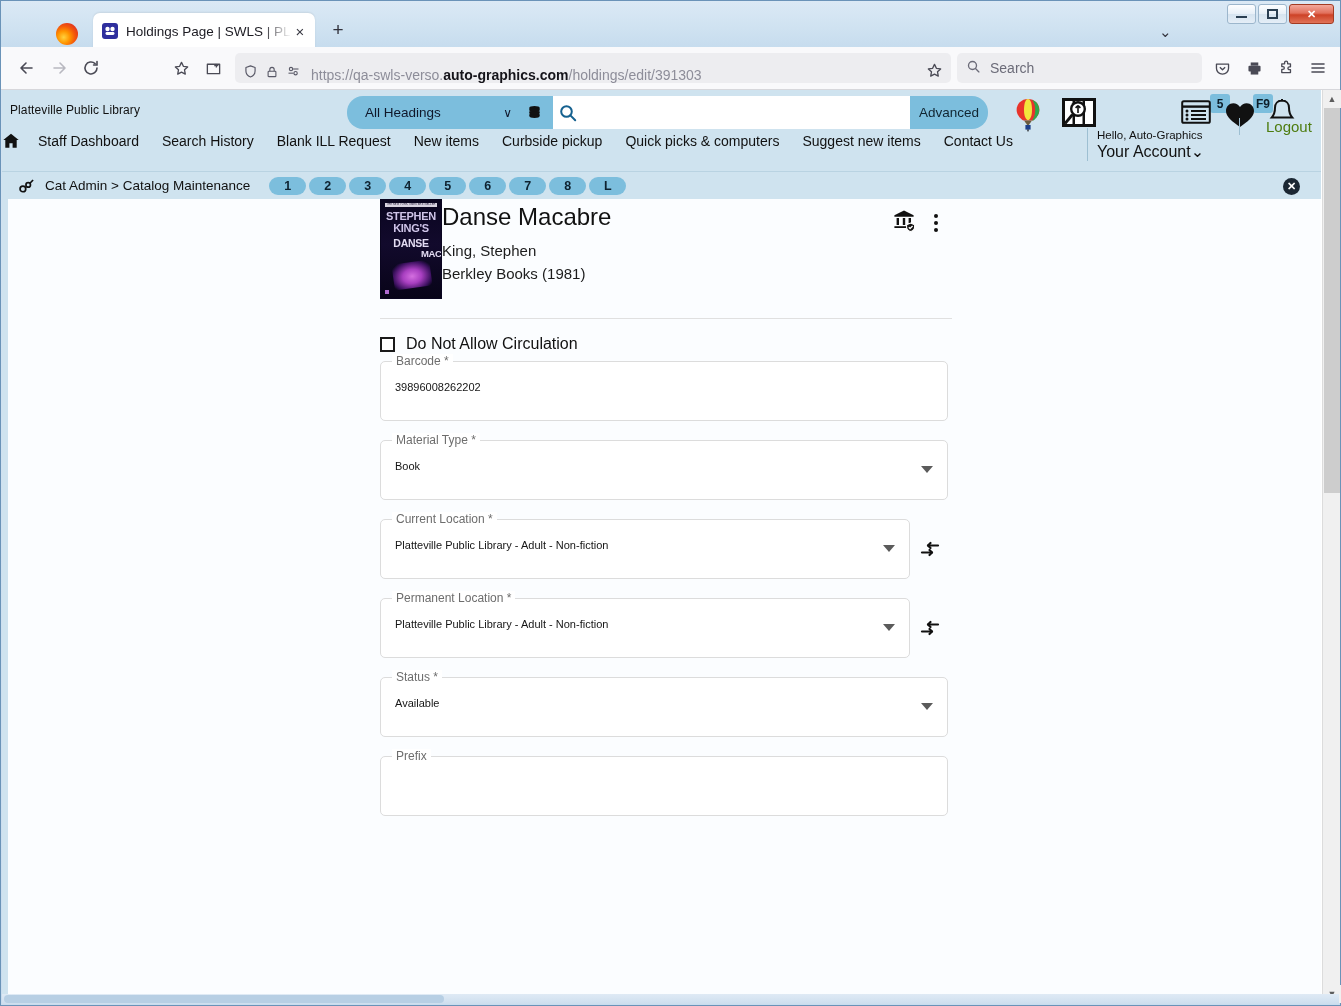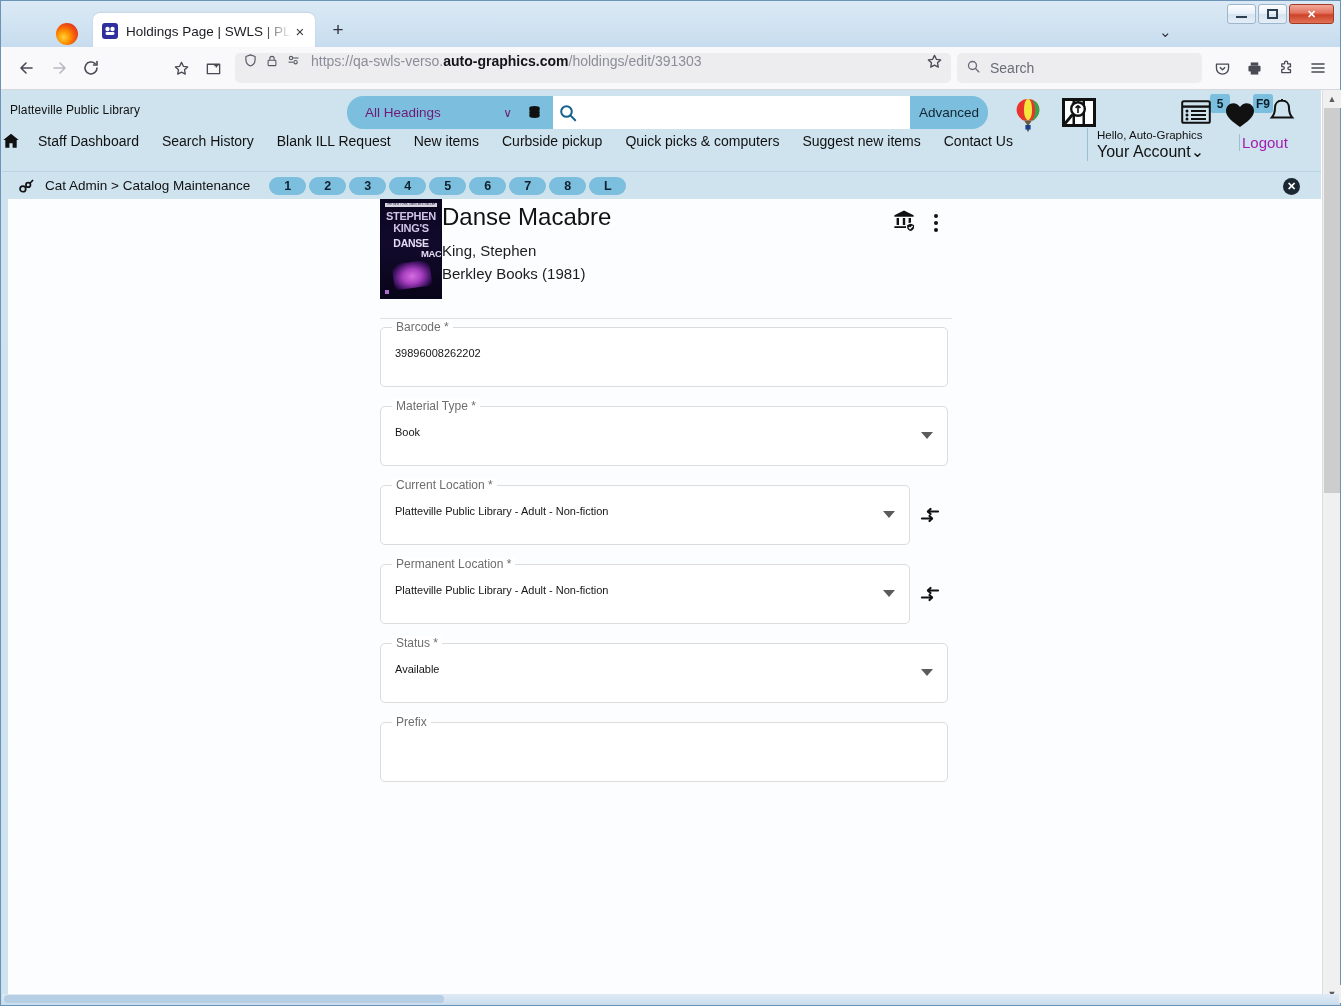--- a/index.html
+++ b/index.html
@@ -92,21 +92,21 @@
   .navicon {
     width: 32px; height: 30px; flex: 0 0 32px;
     display: flex; align-items: center; justify-content: center;
     color: #4a4a55; cursor: pointer;
   }
   .navicon svg { display:block; }
   .navicon.dim { color: #b8b8c0; }
   #urlbar {
     flex: 1 1 auto; height: 30px; margin: 0 6px;
     background: #ededf0; border-radius: 5px;
-    display: flex; align-items: flex-start; padding: 0 8px;
+    display: flex; align-items: flex-end; padding: 0 8px;
   }
   #url-perm { flex: 0 0 auto; display:flex; align-items:center; gap:7px; color:#585866; }
   #url-text {
     flex: 1 1 auto; margin-left: 10px;
     font-size: 14px; color: #8d8d99; white-space: nowrap;
   }
   #url-text b { color: #15141a; font-weight: 600; }
   #url-star { flex: 0 0 auto; color: #4a4a55; cursor:pointer; }
   #searchbar {
     flex: 0 0 245px; height: 30px; margin-right: 4px;
@@ -133,21 +133,21 @@
     font-size: 12px; color: #111; letter-spacing: .1px;
   }
   #searchgroup {
     position: absolute; left: 345px; top: 6px;
     display: flex; align-items: stretch; height: 33px;
   }
   #headings-pill {
     width: 206px; background: #7cbedd;
     border-radius: 16px 0 0 16px;
     display: flex; align-items: center; padding: 0 10px 0 18px;
-    font-size: 13.5px; color: #701a75;
+    font-size: 13.5px; color: #0f172a;
   }
   #headings-pill .lbl { flex: 1 1 auto; }
   #headings-pill .chev { font-size: 12px; margin-right: 14px; }
   #headings-pill .dbicon { display: flex; align-items: center; }
   #search-input {
     width: 357px; background: #ffffff;
     border: none; outline: none;
     font-family: "Liberation Sans", sans-serif; font-size: 14px;
     padding: 0 34px 0 8px; color: #111;
   }
@@ -193,23 +193,23 @@
   #badge-5 { left: 207px; top: 4px; }
   #badge-f9 { left: 250px; top: 4px; }
   #acct-block {
     position: absolute; left: 84px; top: 38px;
     border-left: 1px solid #9dbfd2; padding-left: 9px;
     cursor: pointer;
   }
   #acct-hello { font-size: 11.5px; color: #111; line-height: 14px; }
   #acct-name { font-size: 16px; color: #111; line-height: 19px; }
   #logout-block {
-    position: absolute; left: 236px; top: 44px;
-    border-left: 1px solid #9dbfd2; padding-left: 2px;
-    font-size: 15px; color: #a21caf; cursor: pointer;
+    position: absolute; left: 236px; top: 28px;
+    border-left: 1px solid #9dbfd2; padding-left: 26px;
+    font-size: 15px; color: #4d7c0f; cursor: pointer;
   }
 
   
   #crumbbar {
     position: relative; width: 1319px; height: 28px;
     background: #cfe3ef;
     border-top: 1px solid #b9d3e2;
     display: flex; align-items: center;
   }
   #crumb-key { margin-left: 16px; display: flex; color: #111; }
@@ -655,20 +655,24 @@
             <span id="kebab">
                 <i></i>
                 <i></i>
                 <i></i>
               </span>
           </div>
         </div>
 
         <div id="rec-divider"></div>
 
+        <div id="cb-row">
+          <span id="cb-box"></span>
+          <span id="cb-label">Do Not Allow Circulation</span>
+        </div>
 
         <div class="mfield first">
           <span class="mlabel">Barcode *</span>
           <span class="mvalue">39896008262202</span>
         </div>
 
         <div class="mfield">
           <span class="mlabel">Material Type *</span>
           <span class="mvalue">Book</span>
           <span class="mcaret"></span>

